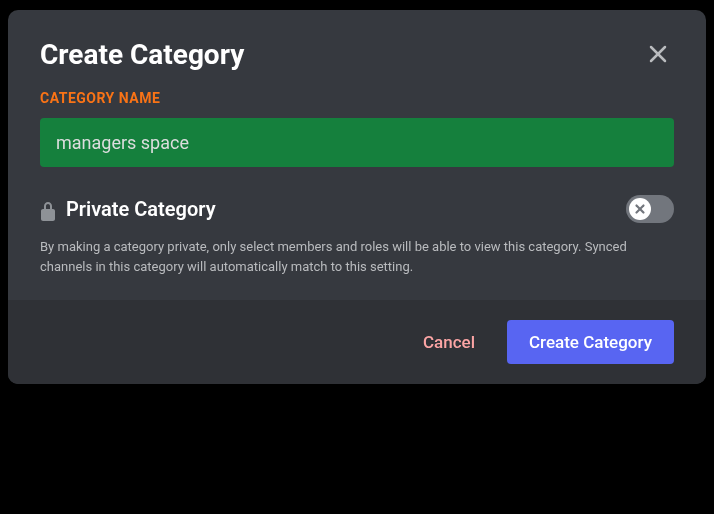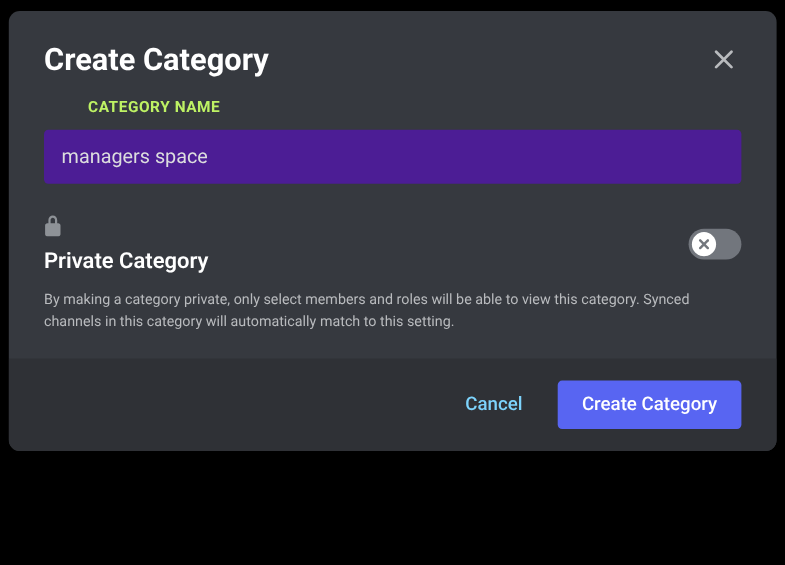--- a/index.html
+++ b/index.html
@@ -44,52 +44,50 @@
       justify-content: center;
     }
     .close-btn svg {
       width: 24px;
       height: 24px;
     }
     .modal-body {
       padding: 0 32px 24px 32px;
     }
     .field-label {
-      color: #bef264;
+      color: #f97316;
       font-size: 14px;
       font-weight: 700;
       letter-spacing: 0.5px;
       margin-bottom: 12px;
       text-transform: uppercase;
-      margin-left: 40px;
     }
     .text-input {
       width: 100%;
-      background: #4c1d95;
+      background: #15803d;
       border: none;
       border-radius: 4px;
       padding: 14px 16px;
       color: #dcddde;
       font-size: 18px;
       outline: none;
       font-family: inherit;
     }
     .private-section {
       margin-top: 28px;
     }
     .private-header-row {
       display: flex;
       align-items: center;
       justify-content: space-between;
     }
     .private-label-group {
       display: flex;
-      align-items: flex-start;
+      align-items: flex-end;
       gap: 10px;
-      flex-direction: column;
     }
     .lock-icon {
       color: #8e9297;
       display: flex;
       align-items: center;
     }
     .lock-icon svg {
       width: 16px;
       height: 20px;
     }
@@ -133,21 +131,21 @@
       background: #2f3136;
       padding: 20px 32px;
       display: flex;
       justify-content: flex-end;
       align-items: center;
       gap: 24px;
     }
     .btn-cancel {
       background: transparent;
       border: none;
-      color: #7dd3fc;
+      color: #fca5a5;
       font-size: 17px;
       font-weight: 500;
       cursor: pointer;
       padding: 10px 8px;
       font-family: inherit;
       margin-left: 47px;
     }
     .btn-primary {
       background: #5865f2;
       border: none;

